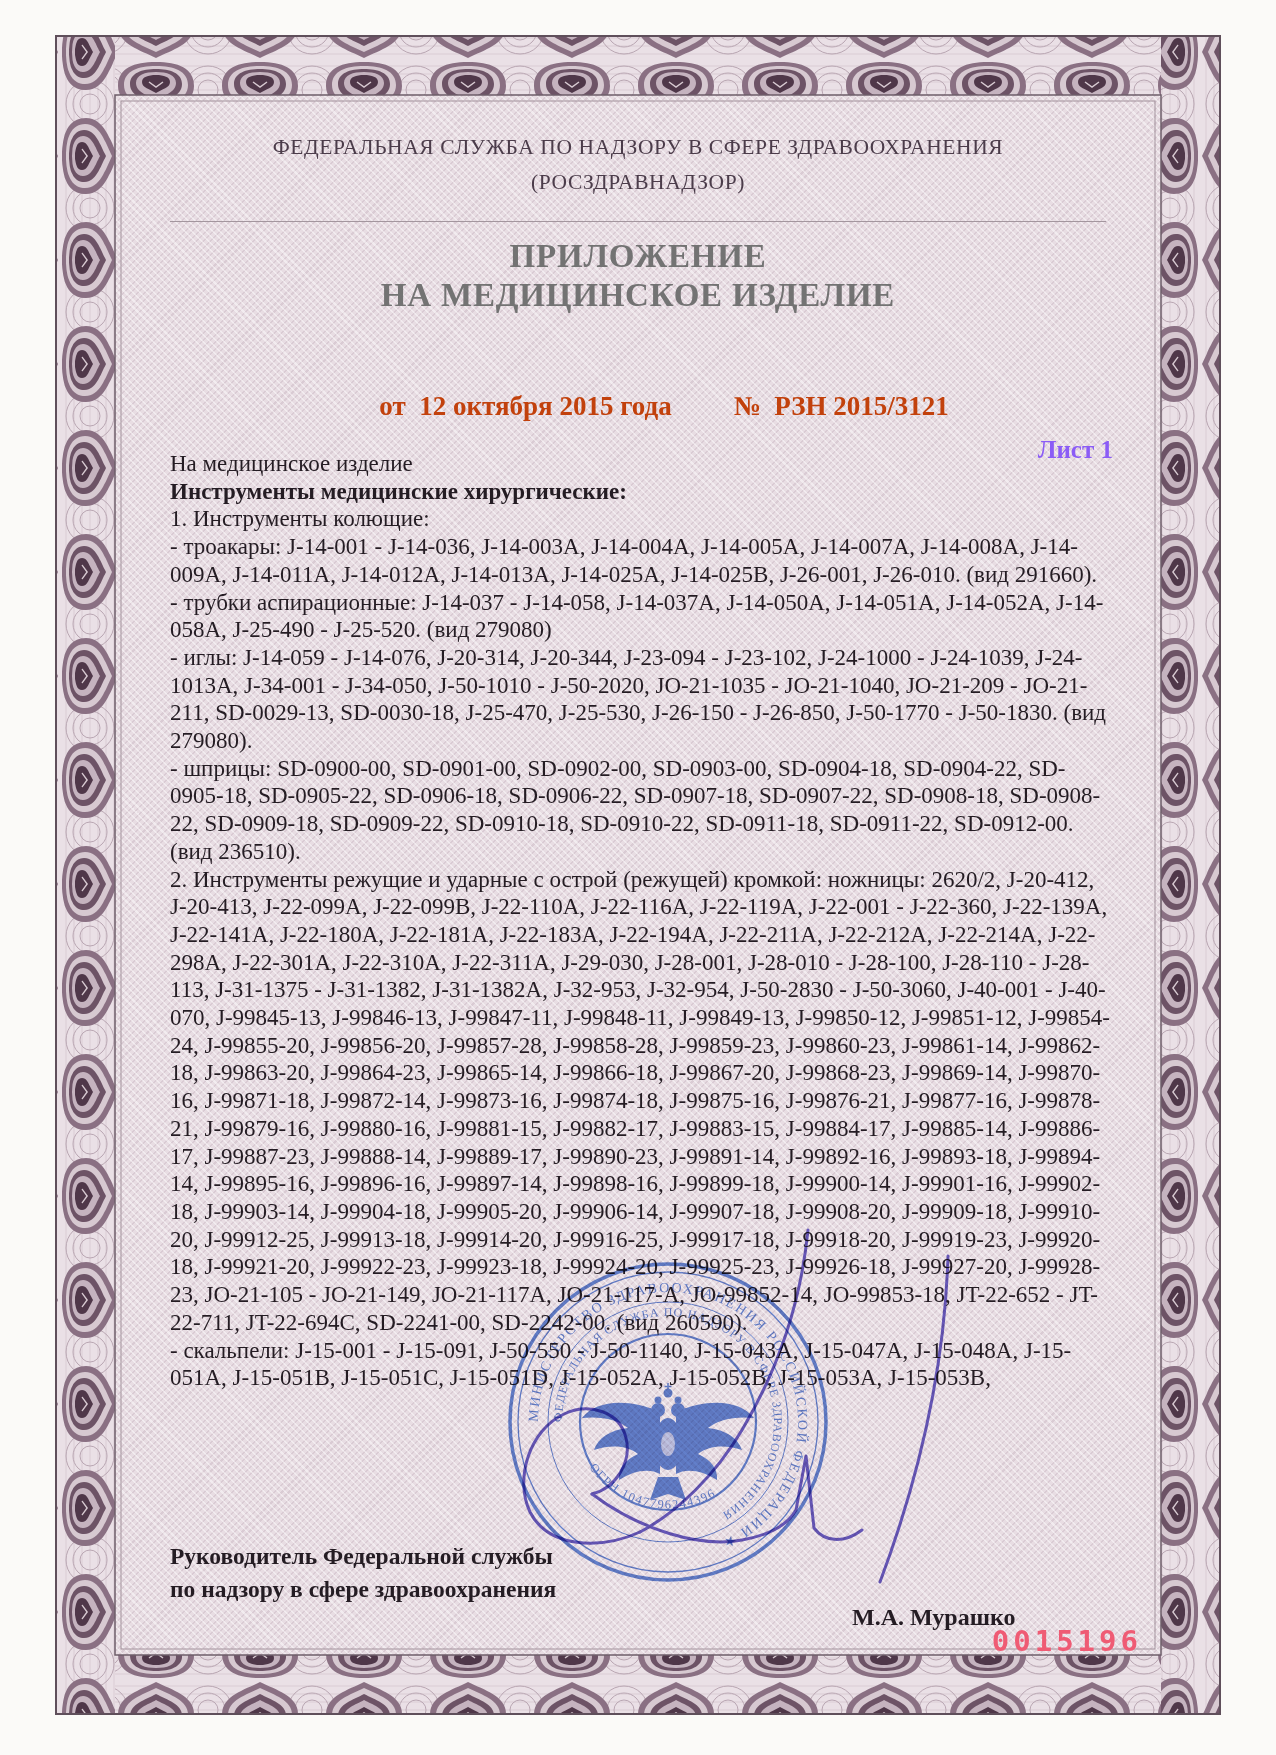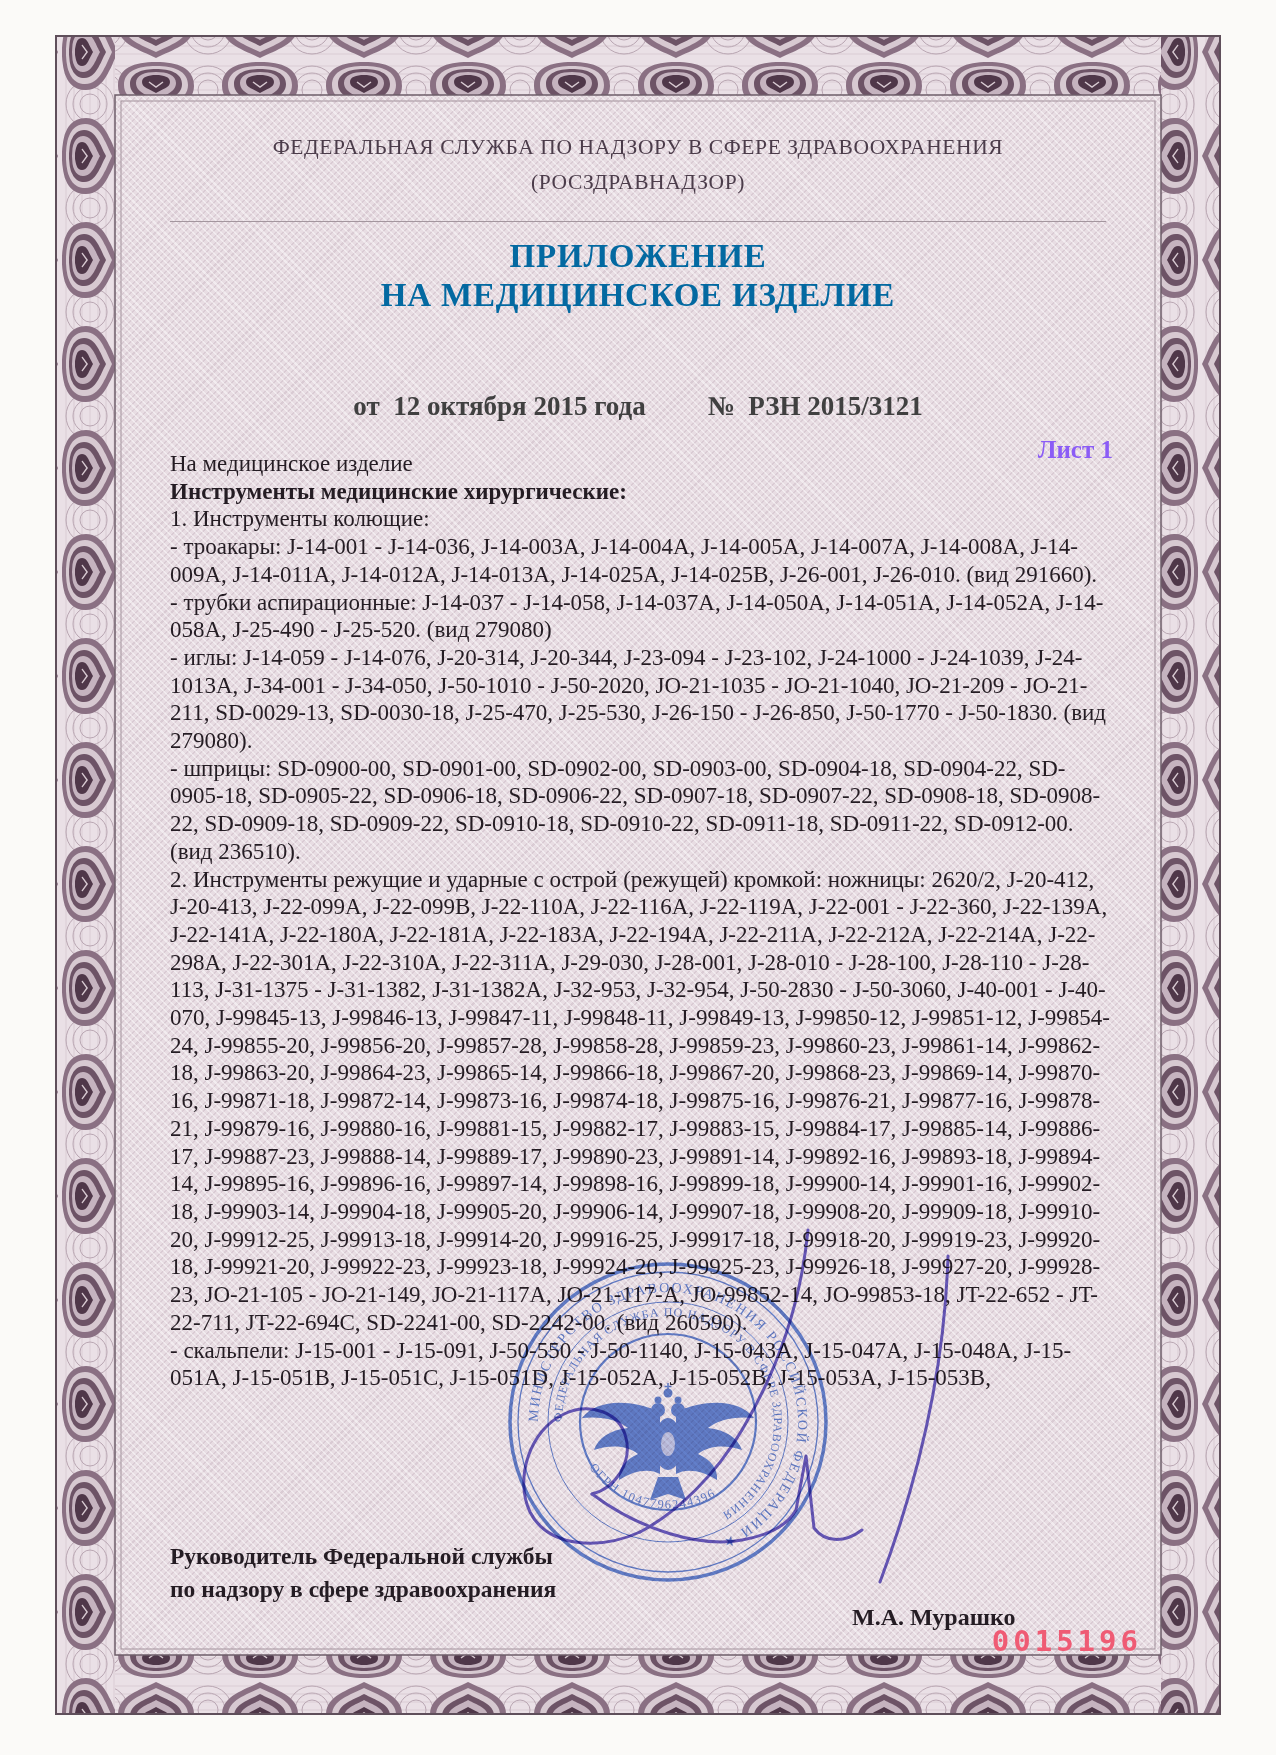--- a/index.html
+++ b/index.html
@@ -19,23 +19,23 @@
       repeating-linear-gradient(135deg, rgba(167,140,158,0.22) 0 1.5px, rgba(167,140,158,0) 1.5px 5px);
   }
   .border-svg,.overlay-svg{position:absolute;left:0;top:0;width:1276px;height:1755px;}
   .content{position:absolute;left:0;top:0;width:1276px;height:1755px;}
 
   .org-block{position:absolute;left:140px;top:130px;width:996px;text-align:center;
     color:#4b3c4a;font-size:21.5px;letter-spacing:0.6px;line-height:35px;}
   .rule{position:absolute;left:170px;top:221px;width:936px;height:1px;background:#a3969e;}
 
   .title-block{position:absolute;left:120px;top:237px;width:1036px;text-align:center;
-    color:#0369a1;font-weight:bold;font-size:33px;line-height:39px;letter-spacing:0.8px;}
+    color:#737373;font-weight:bold;font-size:33px;line-height:39px;letter-spacing:0.8px;}
   .date-row{position:absolute;left:120px;top:391px;width:1036px;display:flex;justify-content:center;gap:62px;
-    color:#404040;font-weight:bold;font-size:27px;white-space:pre;}
+    color:#c2410c;font-weight:bold;font-size:27px;white-space:pre;padding-left:26px;}
   .sheet{position:absolute;right:163px;top:436px;color:#8b5cf6;font-weight:bold;font-size:25px;}
 
   .body-block{position:absolute;left:170px;top:450px;width:941px;
     color:#241c23;font-size:23px;line-height:27.7px;}
   .body-block p{margin:0;}
   .bold{font-weight:bold;}
 
   .footer-left{position:absolute;left:170px;top:1540px;color:#241c23;font-weight:bold;font-size:23.5px;line-height:33px;}
   .signer-name{position:absolute;left:852px;top:1572px;color:#241c23;font-weight:bold;font-size:24px;margin-top:32px;}
 

